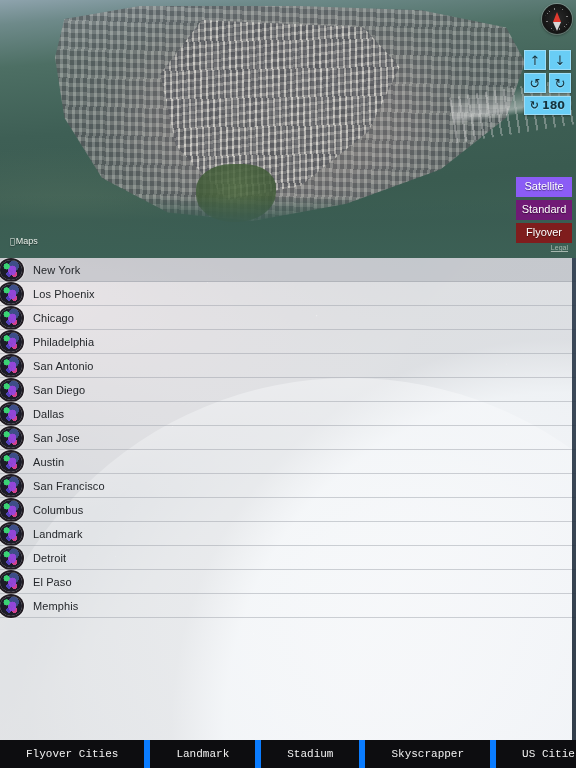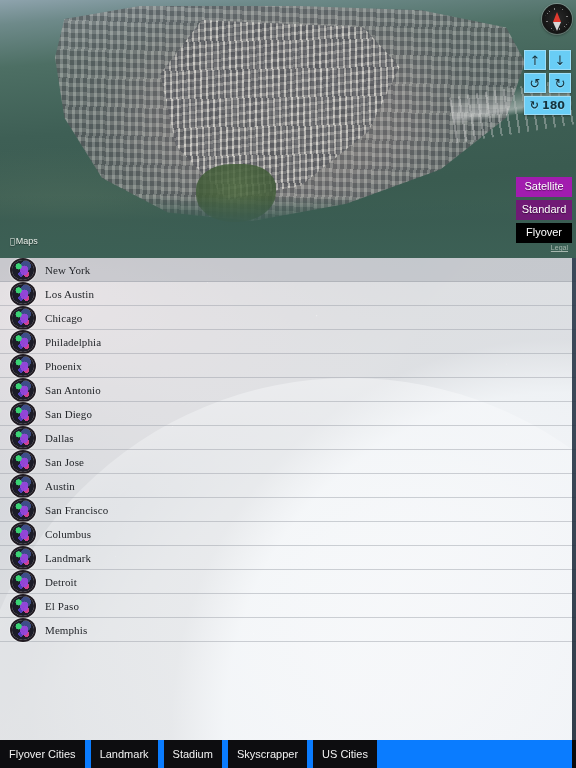--- a/index.html
+++ b/index.html
@@ -97,23 +97,23 @@
   }
   .mbtn-sq{width:20px;height:18px;}
   .mbtn-wide{height:17px;padding:0 5px;gap:3px;font-size:11px;font-weight:600;display:flex;}
 
   
   .maptypes{position:absolute;right:4px;top:177px;display:flex;flex-direction:column;gap:3px;align-items:flex-end;}
   .tbtn{
     font-size:11px;line-height:1;color:#fff;padding:4px 5px 5px;min-width:46px;text-align:center;
     text-shadow:0 1px 1px rgba(0,0,0,.45);
   }
-  .tbtn.satellite{background:#a21caf;}
+  .tbtn.satellite{background:#8b5cf6;}
   .tbtn.standard{background:#701a75;}
-  .tbtn.flyover{background:#000000;margin-left:48px;}
+  .tbtn.flyover{background:#7f1d1d;margin-left:48px;}
   .legal{
     position:absolute;right:8px;top:244px;font-size:7px;color:#c9d4cc;opacity:.75;
     text-decoration:underline;
   }
 
   
   .attrib{position:absolute;left:10px;bottom:12px;display:flex;align-items:center;gap:1px;
     font-size:9px;color:#e9efe9;text-shadow:0 1px 1px rgba(0,0,0,.5);}
   .attrib .applemark{font-family:"DejaVu Sans", sans-serif;font-size:8px;}
 
@@ -143,21 +143,21 @@
     position:absolute;left:-30px;top:120px;width:760px;height:760px;border-radius:50%;
     background:radial-gradient(circle at 62% 42%, rgba(255,255,255,.55) 0%, rgba(235,242,248,.45) 30%, rgba(200,215,228,.3) 55%, rgba(160,185,210,.08) 72%, rgba(0,0,0,0) 78%);
     box-shadow:inset 0 0 60px rgba(255,255,255,.3);
   }
   .scrim{position:absolute;inset:0;background:linear-gradient(135deg, rgba(255,255,255,.80) 0%, rgba(255,255,255,.86) 45%, rgba(244,246,249,.88) 100%);}
 
   .rows{position:absolute;left:0;top:0;width:576px;}
   .row{
     position:relative;height:24px;display:flex;align-items:center;
     border-bottom:1px solid rgba(150,156,165,.45);
-    padding-left:12px;box-sizing:border-box;font-family:Liberation Serif, serif;
+    padding-left:0;box-sizing:border-box;
   }
   .row.selected{background:rgba(150,156,165,.33);}
   .globe{
     width:22px;height:20px;flex:0 0 22px;margin-right:11px;
     background:
       radial-gradient(circle at 30% 32%, rgba(60,220,120,.95) 0 14%, rgba(60,220,120,0) 16%),
       radial-gradient(ellipse 30% 40% at 56% 52%, rgba(150,70,220,.95) 0 60%, rgba(150,70,220,0) 62%),
       radial-gradient(ellipse 22% 26% at 66% 70%, rgba(230,70,150,.9) 0 60%, rgba(230,70,150,0) 62%),
       radial-gradient(ellipse 18% 22% at 40% 70%, rgba(90,70,210,.85) 0 60%, rgba(90,70,210,0) 62%),
       radial-gradient(circle at 62% 30%, rgba(70,90,160,.8) 0 26%, rgba(70,90,160,0) 28%),
@@ -169,21 +169,21 @@
 
   .edge-strip{position:absolute;right:0;top:0;width:4px;height:482px;background:linear-gradient(180deg,#2b3a4c,#1d2a38);opacity:.9;}
 
   
   .toolbar{
     position:absolute;left:0;top:740px;width:576px;height:28px;
     background:#0a0a0c;display:flex;align-items:stretch;
   }
   .tab{
     display:flex;align-items:center;justify-content:center;
-    color:#f2f2f2;font-size:11px;padding:0 9px;white-space:nowrap;background:#0d0d10;
+    color:#f2f2f2;font-size:11px;padding:0 26px;white-space:nowrap;background:#0d0d10;font-family:Liberation Mono, monospace;
   }
   .sep{width:6px;background:#0a7cff;flex:0 0 6px;}
   .tb-fill{flex:1;background:#0a7cff;}
   .tb-end{width:4px;background:#0a0a0c;flex:0 0 4px;}
 </style>
 </head>
 <body>
 
 <div id="app">
 
@@ -234,33 +234,29 @@
     <div class="space-bg"></div>
     <div class="space-limb"></div>
     <div class="scrim"></div>
     <div class="rows" id="rows">
         <div class="row selected">
           <div class="globe"></div>
           <span class="row-label">New York</span>
         </div>
         <div class="row">
           <div class="globe"></div>
-          <span class="row-label">Los Austin</span>
+          <span class="row-label">Los Phoenix</span>
         </div>
         <div class="row">
           <div class="globe"></div>
           <span class="row-label">Chicago</span>
         </div>
         <div class="row">
           <div class="globe"></div>
           <span class="row-label">Philadelphia</span>
-        </div>
-        <div class="row">
-          <div class="globe"></div>
-          <span class="row-label">Phoenix</span>
         </div>
         <div class="row">
           <div class="globe"></div>
           <span class="row-label">San Antonio</span>
         </div>
         <div class="row">
           <div class="globe"></div>
           <span class="row-label">San Diego</span>
         </div>
         <div class="row">

